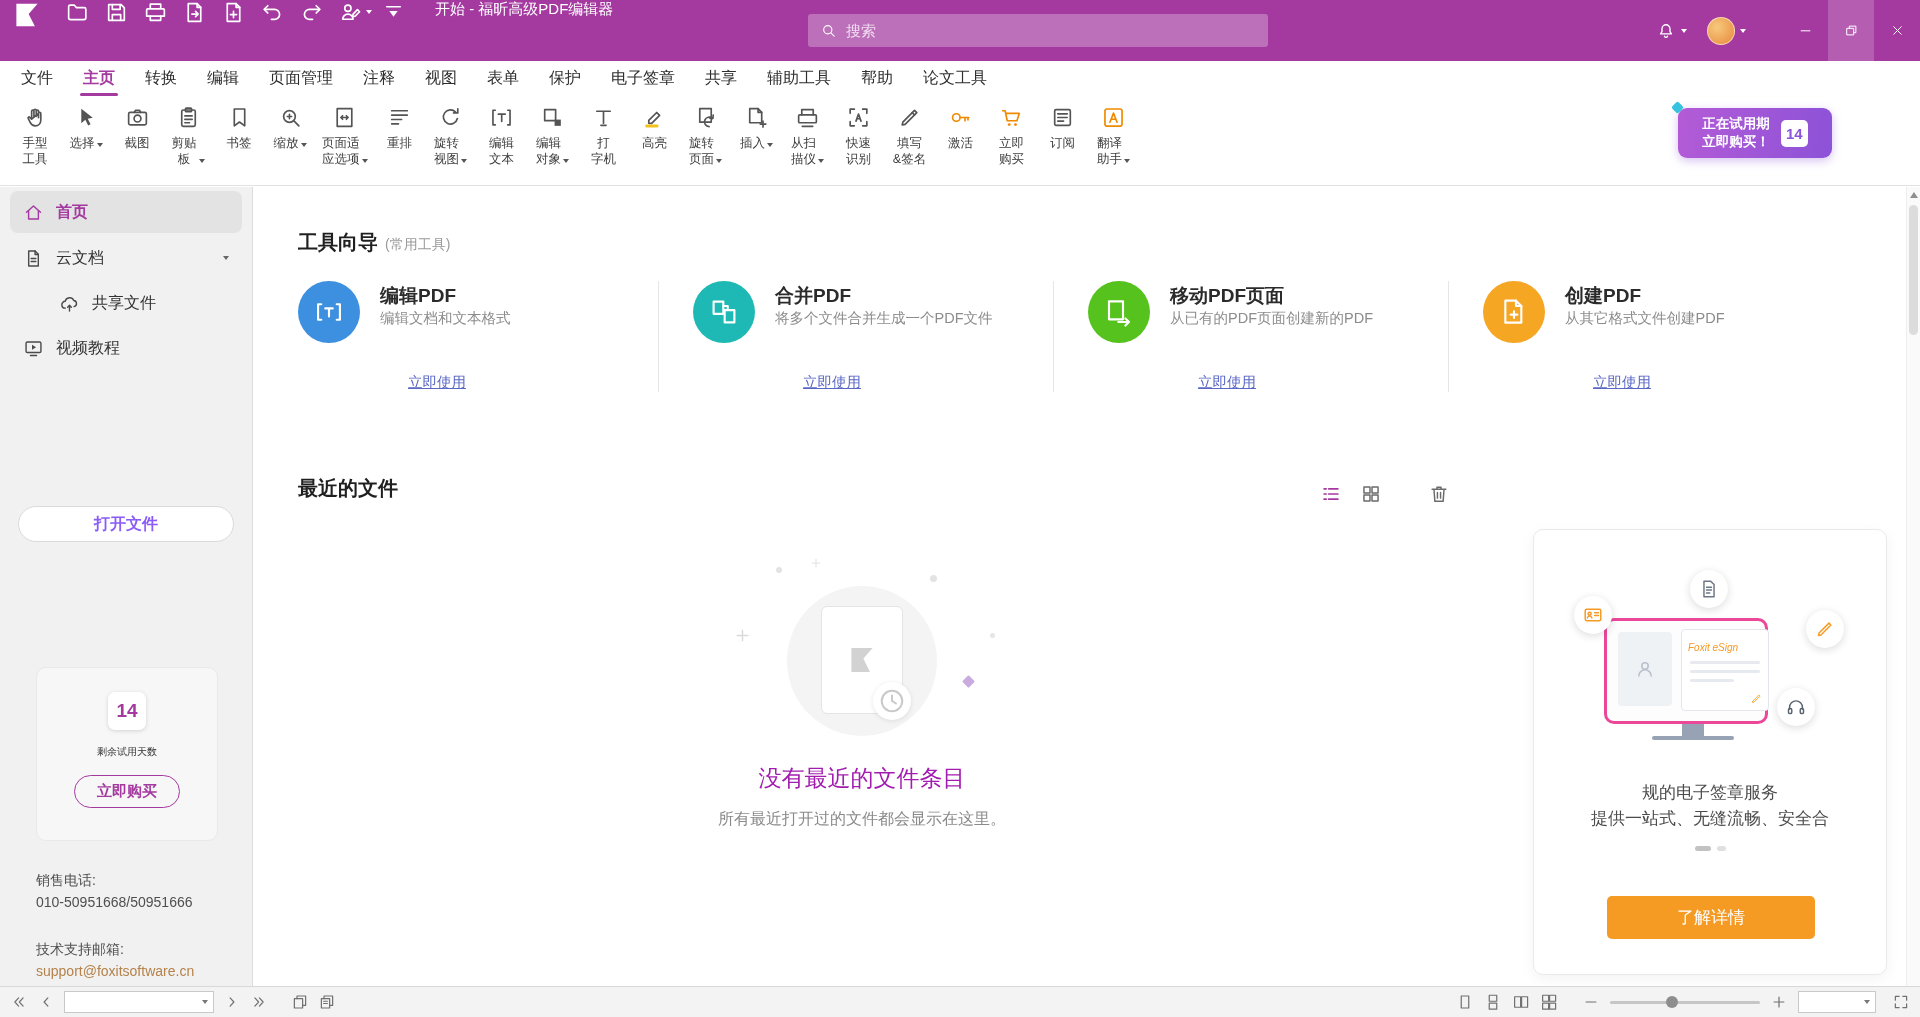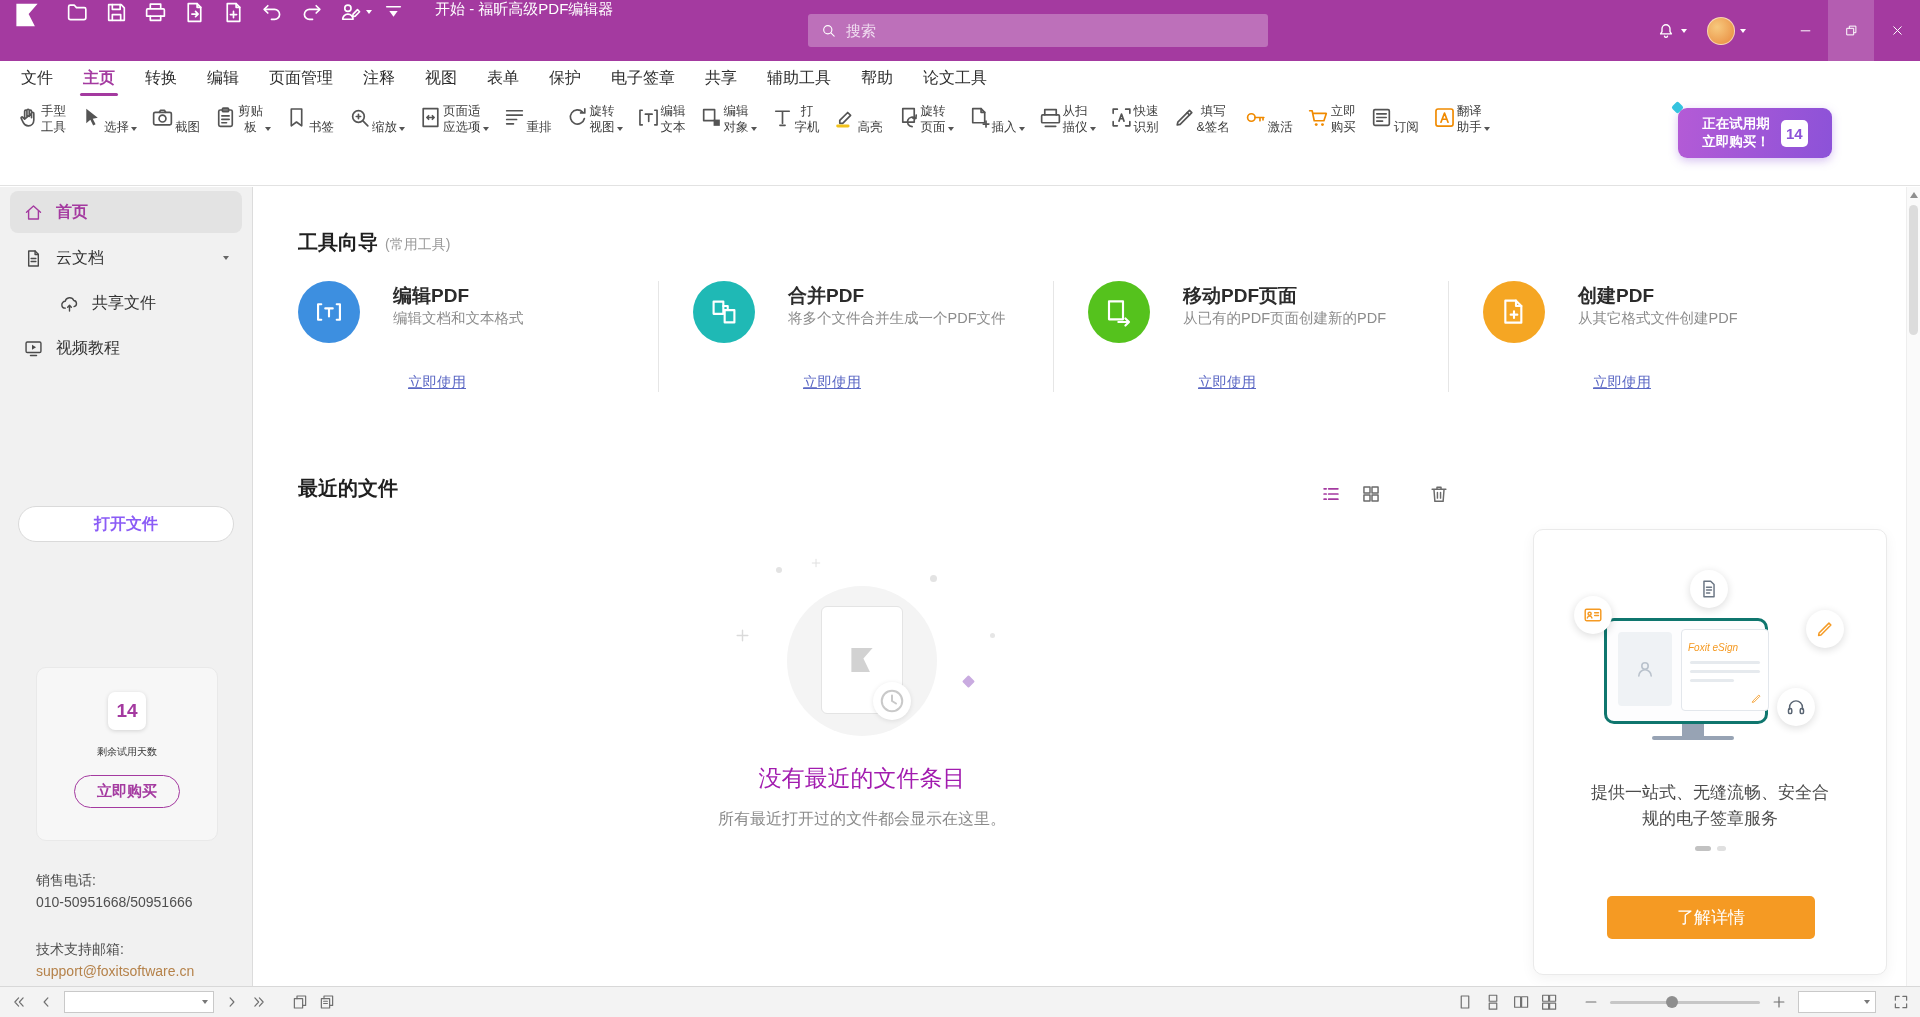--- a/index.html
+++ b/index.html
@@ -40,21 +40,21 @@
   display:flex;align-items:flex-start;padding-left:6px}
 .menu-item{padding:0 15px;height:100%;display:flex;align-items:center;font-size:16px;
   color:#2e2e2e;position:relative;cursor:pointer;white-space:nowrap}
 .menu-item.active{color:#A43AA0;font-weight:700}
 .menu-item.active::after{content:"";position:absolute;left:12px;right:12px;bottom:0;height:3px;
   background:#A43AA0;border-radius:2px}
 
 
 .ribbon{position:absolute;left:0;top:96px;width:1920px;height:90px;background:#fff;
   border-bottom:1px solid #E2E2E2;display:flex;align-items:flex-start;padding:7px 4px 0 12px;gap:5px}
-.rtool{min-width:46px;padding:0 4px;display:flex;cursor:pointer}
+.rtool{min-width:46px;padding:0 4px;display:flex;flex-direction:column;align-items:center;cursor:pointer}
 .ricon{width:25px;height:25px;color:#545454;margin:2px auto 5px}
 .ricon.accent{color:#F08A00}
 .rlabelwrap{display:flex;justify-content:center;align-items:flex-end;color:#555}
 .rlabel{font-size:12.5px;line-height:16px;color:#3d3d3d;text-align:center;white-space:pre-line}
 .rlabelwrap .caret{margin:0 0 4px 2px}
 
 .trial-badge{position:absolute;left:1678px;top:108px;width:154px;height:50px;z-index:6;
   background:linear-gradient(100deg,#B45BD6,#8C52D8);border-radius:9px;color:#fff;
   display:flex;align-items:center;justify-content:center;gap:11px;
   box-shadow:0 3px 10px rgba(140,82,216,.35);cursor:pointer}
@@ -90,21 +90,21 @@
 .contact-email{color:#B5824A;cursor:pointer}
 
 
 .main{position:absolute;left:254px;top:187px;width:1652px;height:799px;background:#fff}
 .sec-title{position:absolute;left:44px;top:42px;font-size:20px;font-weight:700;color:#1f1f1f}
 .sec-sub{font-size:14px;color:#9a9a9a;font-weight:400;margin-left:7px}
 .cards{position:absolute;left:44px;top:94px;width:1545px;display:flex}
 .card{flex:1;position:relative;padding-left:34px;cursor:pointer}
 .card:first-child{padding-left:0}
 .card+.card{border-left:1px solid #E6E6E6}
-.card-row{display:flex;gap:33px}
+.card-row{display:flex;gap:20px}
 .card-ic{width:62px;height:62px;border-radius:50%;color:#fff;padding:15px;flex:0 0 62px}
 .card:nth-child(1) .card-ic{background:#3D8FE0}
 .card:nth-child(2) .card-ic{background:#1FB9B5}
 .card:nth-child(3) .card-ic{background:#55C21D}
 .card:nth-child(4) .card-ic{background:#F5A623}
 .card-title{font-size:19px;font-weight:700;color:#2b2b2b;margin-top:2px}
 .card-desc{font-size:14.5px;color:#8c8c8c;white-space:nowrap}
 .card-link{display:inline-block;margin:30px 0 0 110px;font-size:14.5px;color:#5A67C4;
   text-decoration:underline;cursor:pointer}
 .recent-title{position:absolute;left:44px;top:288px;font-size:20px;font-weight:700;color:#1f1f1f}
@@ -129,21 +129,21 @@
 .sp-dot3{left:736px;top:446px;width:5px;height:5px;border-radius:50%;background:#E6E6E6}
 .sp-diamond{left:710px;top:490px;width:9px;height:9px;background:#C9ABE0;transform:rotate(45deg);
   border-radius:1px}
 .empty-title{position:absolute;left:0;top:576px;width:100%;text-align:center;font-size:23px;color:#a21caf}
 .empty-hint{position:absolute;left:0;top:622px;width:100%;text-align:center;font-size:16px;color:#8a8a8a}
 
 
 .promo{position:absolute;left:1279px;top:342px;width:354px;height:446px;background:#fff;
   border:1px solid #EAEAEA;border-radius:10px;box-shadow:0 4px 14px rgba(0,0,0,.05)}
 .promo-illus{position:absolute;left:0;top:0;width:100%;height:240px}
-.monitor{position:absolute;left:70px;top:88px;width:164px;height:106px;border:3px solid #0f766e;
+.monitor{position:absolute;left:70px;top:88px;width:164px;height:106px;border:3px solid #ec4899;
   border-radius:10px;background:#FDFDFE}
 .monitor-stand{position:absolute;left:148px;top:194px;width:22px;height:12px;background:#97A3B4}
 .monitor-base{position:absolute;left:118px;top:206px;width:82px;height:4px;background:#97A3B4;border-radius:2px}
 .mcard1{position:absolute;left:11px;top:11px;width:54px;height:74px;background:#EFF2F5;
   border-radius:4px;display:flex;align-items:center;justify-content:center}
 .mcard1 .icon{width:24px;height:24px;color:#B9C2CC}
 .mcard2{position:absolute;left:74px;top:8px;width:88px;height:82px;background:#fff;
   border:1px solid #E3E7EC;border-radius:4px;padding:7px 6px}
 .brand-script{font-size:10px;color:#F59A23;font-style:italic;white-space:nowrap}
 .mline{height:3px;background:#E6EAEE;border-radius:2px;margin:6px 2px 0}
@@ -831,22 +831,22 @@
           </span>
         <span class="pbadge pbadge-headset icon">
             <svg viewBox="0 0 24 24" fill="none" stroke="currentColor" stroke-width="1.6" stroke-linecap="round" stroke-linejoin="round">
               <path d="M5 14.5v-2.2a7 7 0 0 1 14 0v2.2"></path>
               <rect x="3.8" y="13.6" width="3.6" height="5.6" rx="1.6"></rect>
               <rect x="16.6" y="13.6" width="3.6" height="5.6" rx="1.6"></rect>
             </svg>
           </span>
       </div>
       <div class="promo-text">
+        <div>规的电子签章服务</div>
         <div>提供一站式、无缝流畅、安全合</div>
-        <div>规的电子签章服务</div>
       </div>
       <div class="promo-dots">
         <span class="dot active"></span>
         <span class="dot"></span>
       </div>
       <button class="promo-btn">了解详情</button>
     </section>
   </main>
 
   <div class="vscroll">

